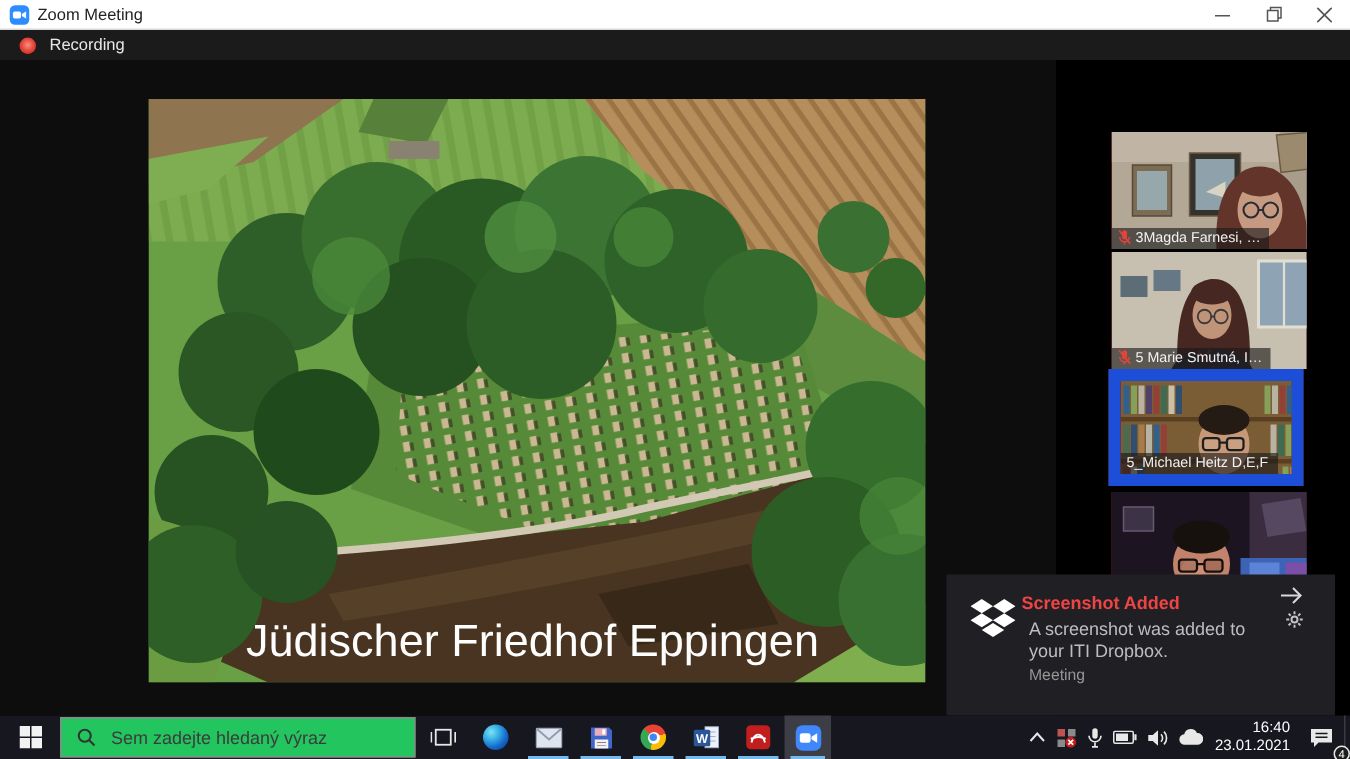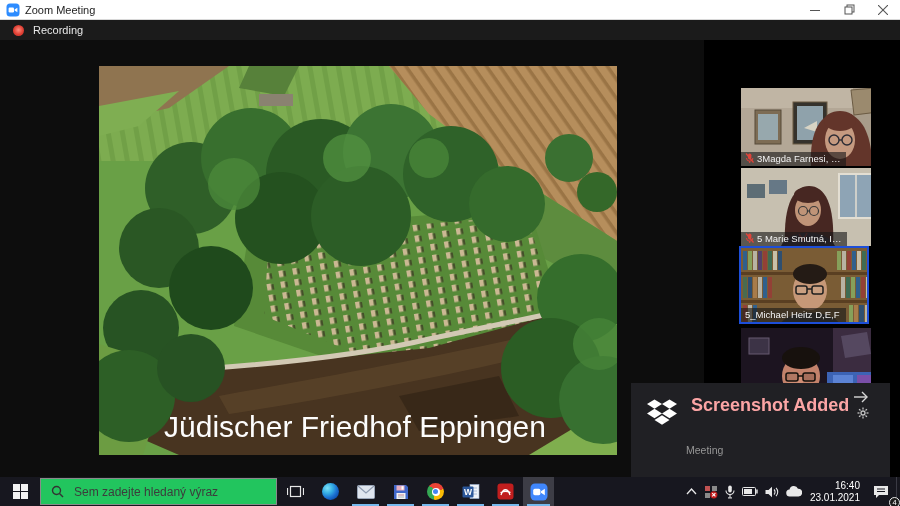--- a/index.html
+++ b/index.html
@@ -21,29 +21,29 @@
           background:radial-gradient(circle at 50% 45%, #ff8d7e 0%, #e04034 55%, #c23028 100%);}
   #reclabel{color:#e8e8e8;font-size:11px;margin-left:9px;}
 
   
   #main{left:0;top:40px;width:900px;height:437px;background:#000;}
   #stagebg{left:0;top:0;width:704px;height:437px;background:#0d0d0d;}
   #slide{left:99px;top:14px;width:518px;height:389px;background:#243b1c;overflow:hidden;margin-top:12px;}
 
   
   .tile{width:130px;height:78px;background:#7f1d1d;overflow:hidden;}
-  .tile.active{border:2px solid #1d4ed8;}
+  .tile.active{border:8px solid #1d4ed8;}
   .namebar{position:absolute;left:0;bottom:0;display:flex;align-items:center;gap:3px;
            background:rgba(25,25,25,0.62);padding:1px 6px 2px 4px;
            font-size:9.5px;color:#f2f2f2;white-space:nowrap;}
 
   
   #notif{left:631px;top:343px;width:259px;height:94px;background:#202024;
          color:#fff;}
-  #notif .ntitle{position:absolute;left:60px;top:12px;font-size:18px;font-weight:bold;color:#fca5a5;}
+  #notif .ntitle{position:absolute;left:50px;top:12px;font-size:12px;font-weight:bold;color:#ef4444;}
   #notif .nbody{position:absolute;left:55px;top:29px;width:150px;font-size:12px;line-height:15px;color:#bdbdbd;}
   #notif .nsource{position:absolute;left:55px;top:61px;font-size:10.5px;color:#969696;}
 
   
   #taskbar{left:0;top:477px;width:900px;height:29px;background:#17171f;
            display:flex;align-items:stretch;}
   .tbbtn{display:flex;align-items:center;justify-content:center;position:relative;}
   .runline{position:absolute;bottom:0;left:4px;right:4px;height:2px;background:#76b9ed;}
   #searchbox{display:flex;align-items:center;width:237px;background:#22c55e;
              border:1px solid #8a8a8a;margin:1px 0;}
@@ -314,20 +314,21 @@
 
     <div id="notif" class="abs">
       <svg class="abs" style="left:16px;top:16px;" width="30" height="28" viewBox="0 0 32 29">
         <polygon points="8,0 16,5 8,10 0,5" fill="#fff"></polygon>
         <polygon points="24,0 32,5 24,10 16,5" fill="#fff"></polygon>
         <polygon points="8,10 16,15 8,20 0,15" fill="#fff"></polygon>
         <polygon points="24,10 32,15 24,20 16,15" fill="#fff"></polygon>
         <polygon points="16,17 24,22 16,27 8,22" fill="#fff"></polygon>
       </svg>
       <div class="ntitle">Screenshot Added</div>
+      <div class="nbody">A screenshot was added to your ITI Dropbox.</div>
       <div class="nsource">Meeting</div>
       <svg class="abs" style="left:222px;top:8px;" width="16" height="12" viewBox="0 0 16 12">
         <line x1="1" y1="6" x2="14" y2="6" stroke="#d8d8d8" stroke-width="1.4"></line>
         <polyline points="9,1 14,6 9,11" fill="none" stroke="#d8d8d8" stroke-width="1.4"></polyline>
       </svg>
       <svg class="abs" style="left:226px;top:24px;" width="12" height="12" viewBox="0 0 12 12">
         <circle cx="6" cy="6" r="2" fill="none" stroke="#c4c4c4" stroke-width="1.3"></circle>
         <g stroke="#c4c4c4" stroke-width="1.3">
           <line x1="6" y1="0.5" x2="6" y2="2.5"></line>
             <line x1="6" y1="9.5" x2="6" y2="11.5"></line>

